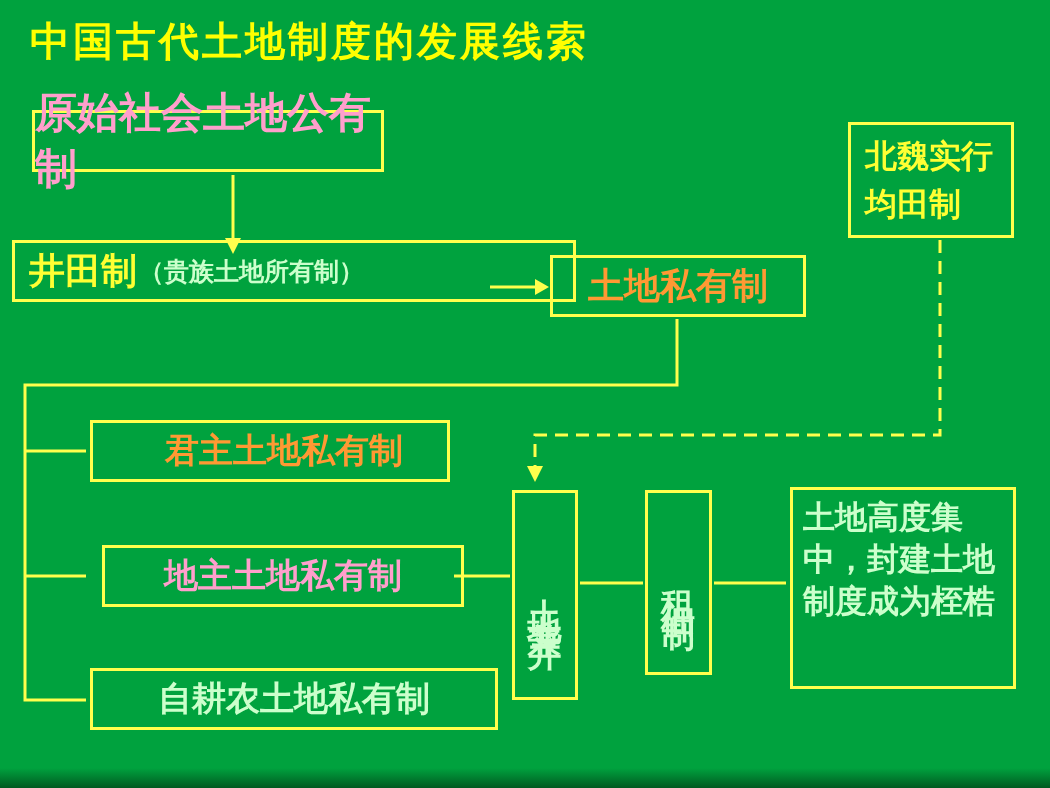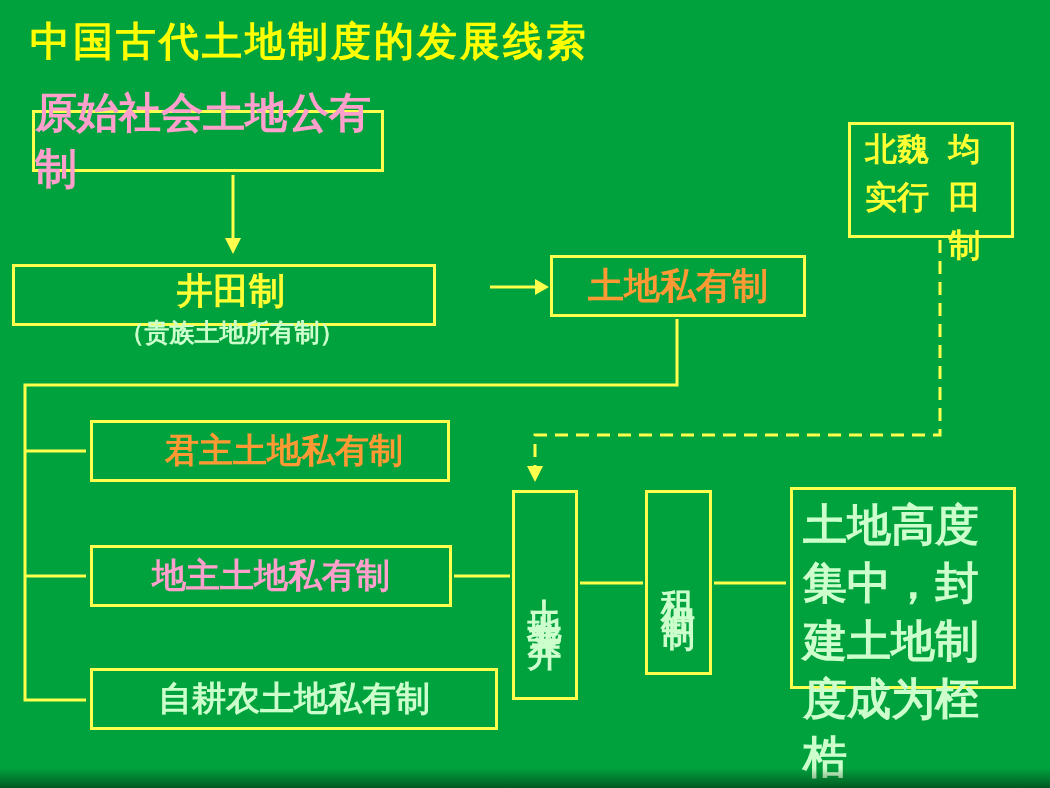--- a/index.html
+++ b/index.html
@@ -28,31 +28,31 @@
     position: absolute;
     border: 3px solid var(--border, #FFFF4D);
     display: flex;
     align-items: center;
     font-weight: bold;
   }
   .center { justify-content: center; }
   
   .b-primitive { left: 32px;  top: 110px; width: 352px; height: 62px; font-size: 42px; color: var(--pink); }
   .b-beiwei    { left: 848px; top: 122px; width: 166px; height: 116px; font-size: 32px; color: var(--yellow);
-                 align-items: flex-start; justify-content: center; padding-left: 14px; line-height: 1.5; }
-  .b-jingtian  { left: 12px;  top: 264px; width: 424px; height: 62px; padding-left: 14px; flex-direction: column; }
+                 flex-direction: column; align-items: flex-start; justify-content: center; padding-left: 14px; line-height: 1.5; }
+  .b-jingtian  { left: 12px;  top: 240px; width: 564px; height: 62px; padding-left: 14px; }
   .b-jingtian .main { font-size: 36px; color: var(--yellow); }
   .b-jingtian .sub  { font-size: 25px; color: var(--pale); margin-left: 2px; }
   .b-private   { left: 550px; top: 255px; width: 256px; height: 62px; font-size: 36px; color: var(--orange); align-items: center; }
   .b-monarch   { left: 90px;  top: 420px; width: 360px; height: 62px; font-size: 34px; color: var(--orange); padding-left: 28px; }
-  .b-landlord  { left: 90px;  top: 545px; width: 362px; height: 62px; font-size: 34px; color: var(--pink); align-items: center; }
+  .b-landlord  { left: 102px;  top: 545px; width: 362px; height: 62px; font-size: 34px; color: var(--pink); align-items: center; }
   .b-peasant   { left: 90px;  top: 668px; width: 408px; height: 62px; font-size: 34px; color: var(--pale); }
   .b-annex     { left: 512px; top: 490px; width: 66px;  height: 210px; font-size: 34px; color: var(--pale); }
   .b-tenancy   { left: 645px; top: 490px; width: 67px;  height: 185px; font-size: 34px; color: var(--pale); }
-  .b-result    { left: 790px; top: 487px; width: 226px; height: 202px; font-size: 44px; color: var(--pale);
+  .b-result    { left: 790px; top: 487px; width: 226px; height: 202px; font-size: 32px; color: var(--pale);
                  align-items: flex-start; padding: 6px 10px; line-height: 1.32; word-break: break-all; }
   .vtext {
     writing-mode: vertical-rl;
     text-orientation: upright;
     letter-spacing: 12px;
   }
   
   .connectors {
     position: absolute;
     left: 0; top: 0;

